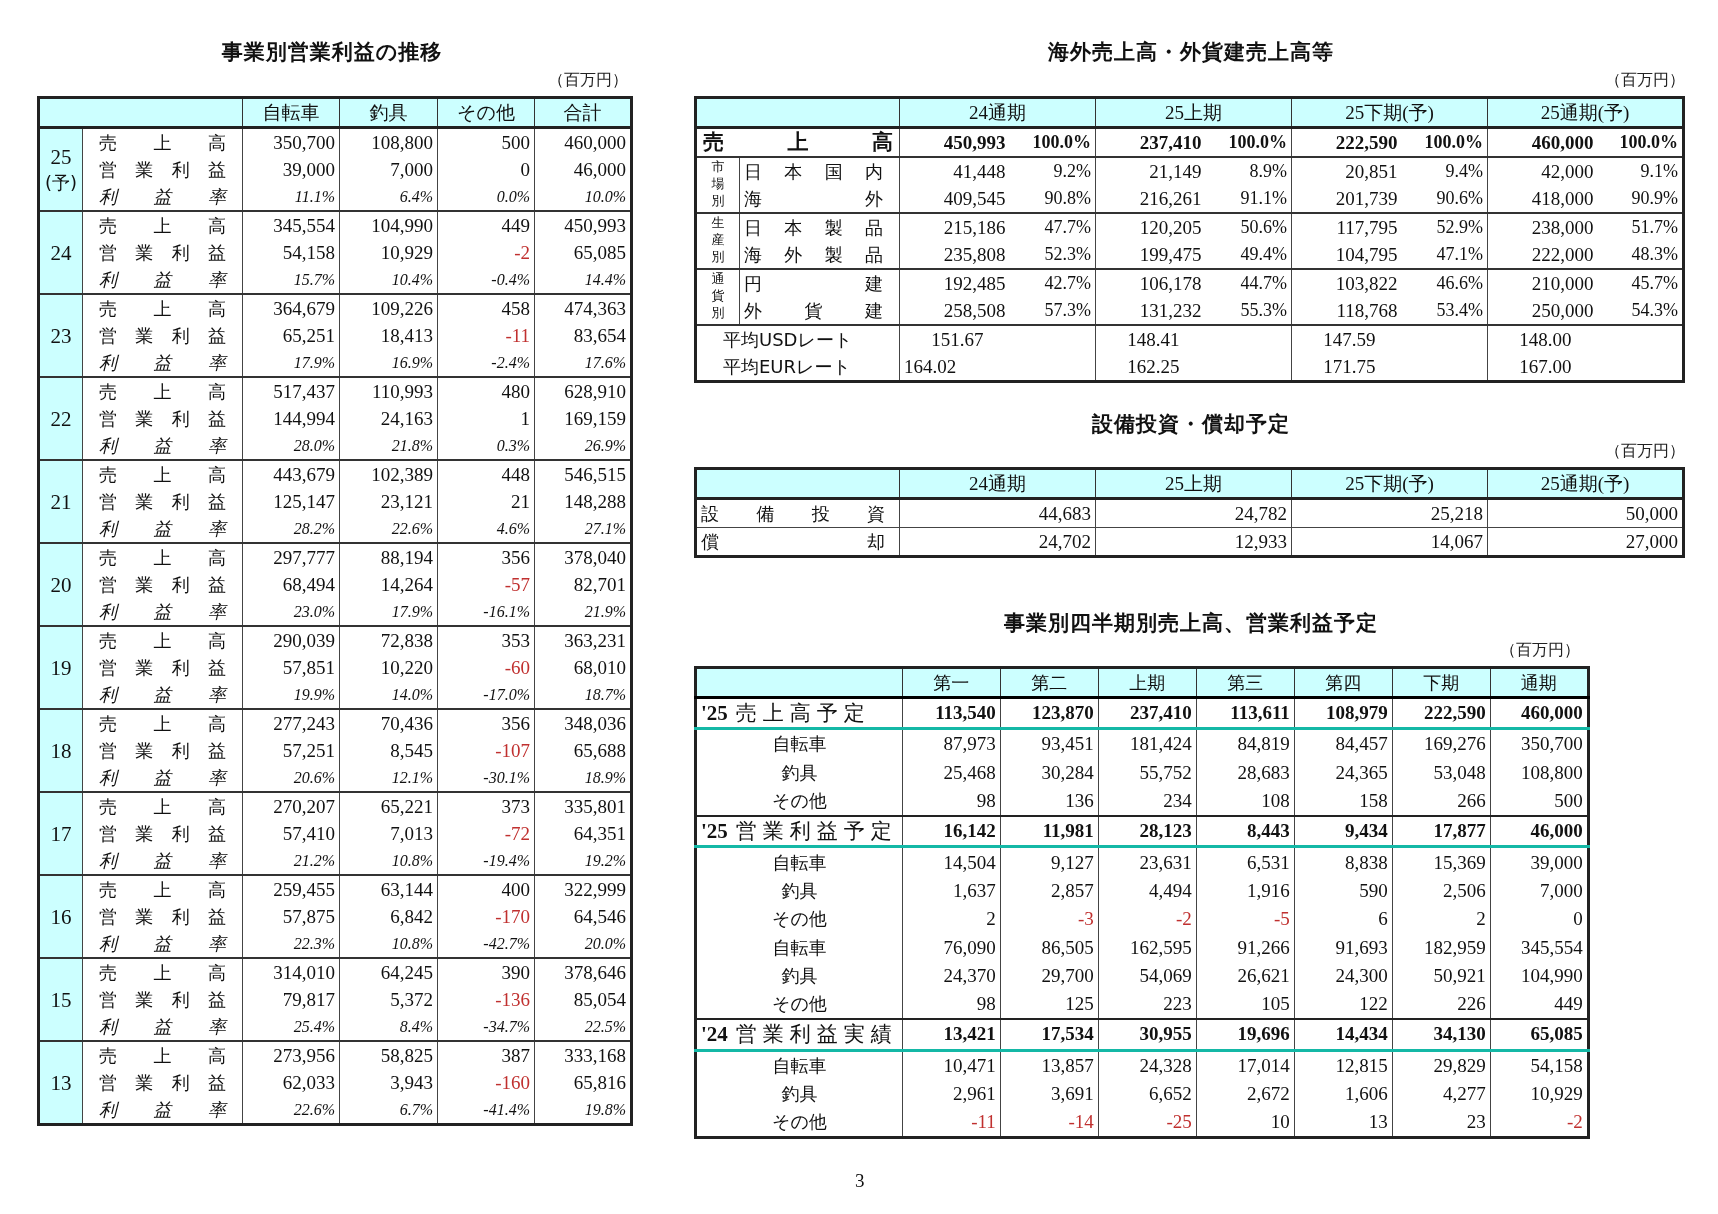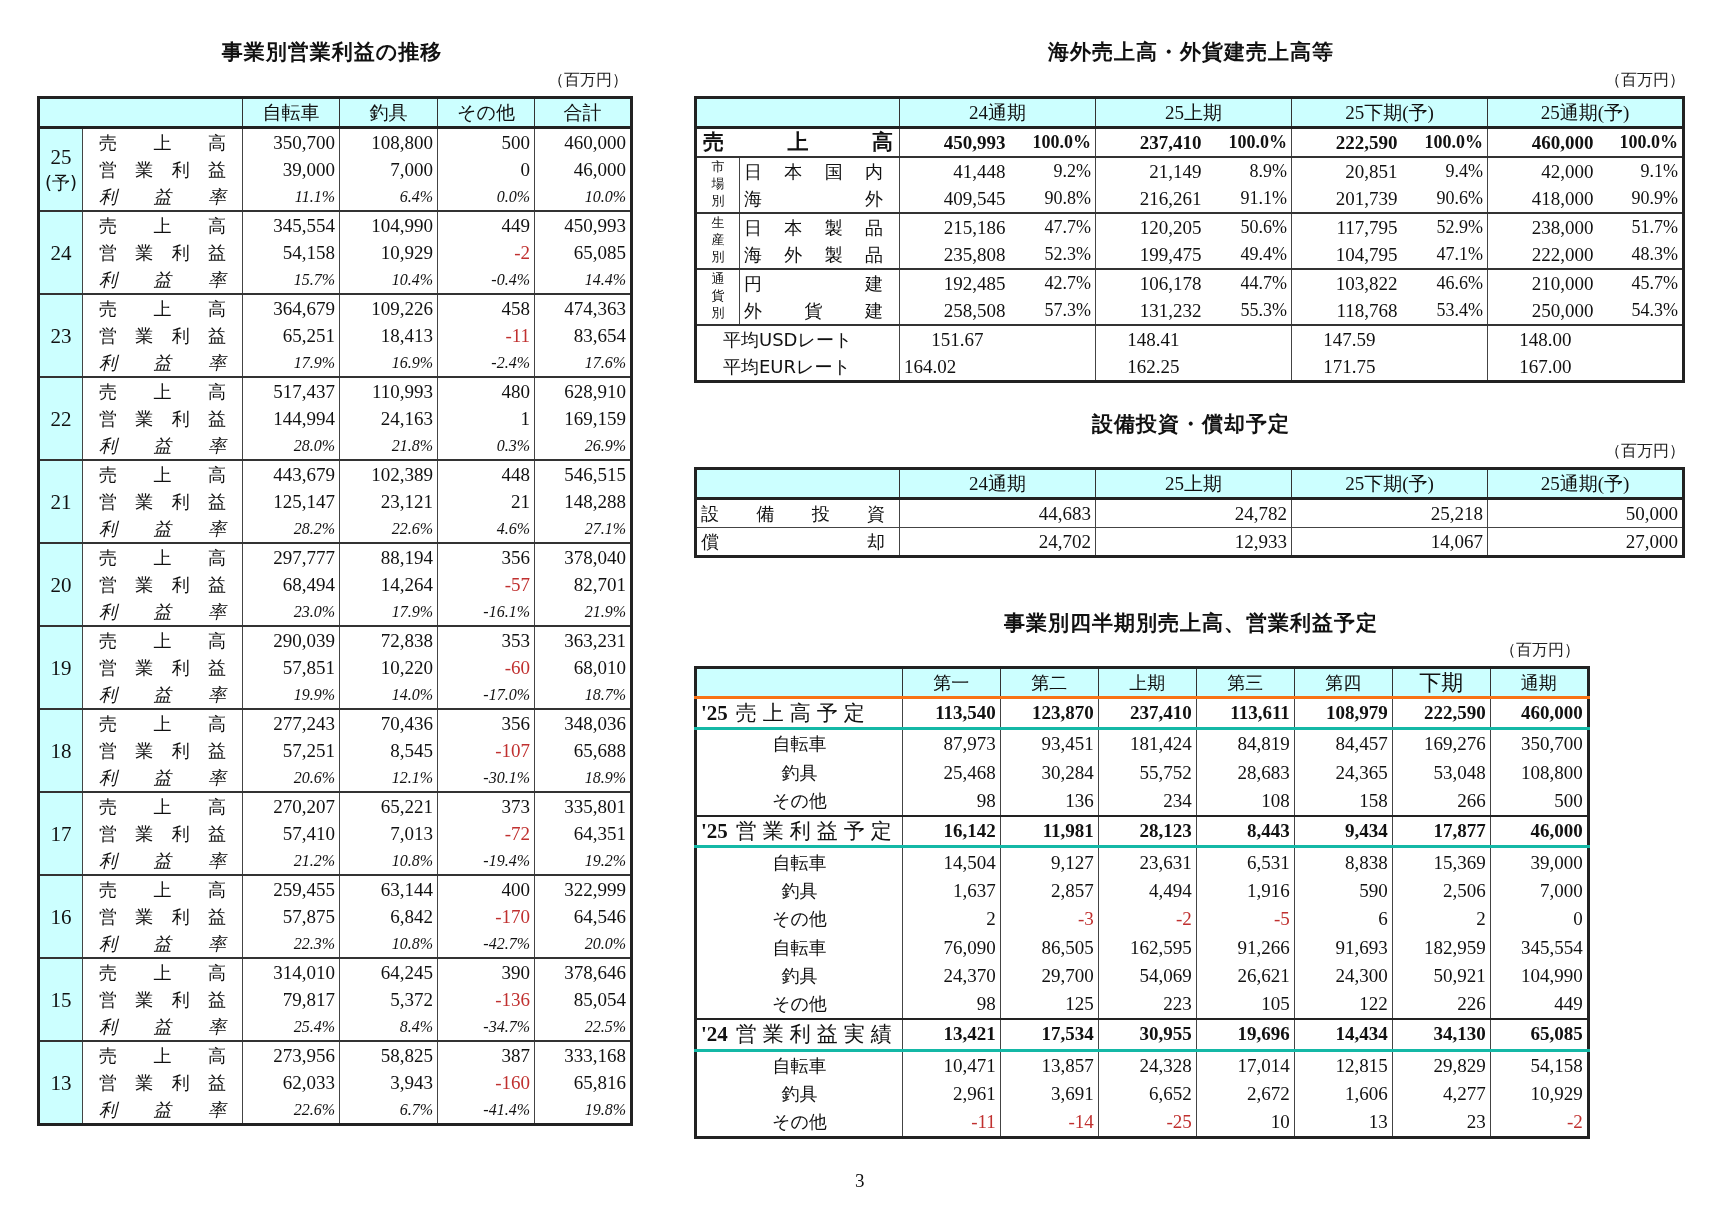--- a/index.html
+++ b/index.html
@@ -40,21 +40,21 @@
   #t2 td.rate { text-align: left; padding-left: 26px; font-family: "DejaVu Sans", sans-serif; font-size: 18px; }
 
   
   #t3 { left: 694px; top: 467px; border: 3px solid #222; }
   #t3 td { border: 1px solid #444; }
   #t3 tr.hdr th { border-bottom: 3px solid #222; }
 
   
   #t4 { left: 694px; top: 666px; border: 3px solid #222; }
   #t4 td { border-left: 1px solid #444; border-right: 1px solid #444; height: 28.3px; line-height: 28px; }
-  #t4 tr.hdr th { border-bottom: 3px solid #f97316; }
+  #t4 tr.hdr th { border-bottom: 3px solid #000000; }
   #t4 tr.major td { border-top: 2px solid #222; border-bottom: 3px solid #14b8a6; }
   #t4 tr.major td.mlbl { font-size: 21px; font-weight: bold; padding-left: 4px; }
   #t4 tr.major td.mlbl .jp { font-weight: normal; letter-spacing: 6px; }
   #t4 td.sub { text-align: center; font-family: "DejaVu Sans", sans-serif; font-size: 18px; }
 
   .page-no { position: absolute; left: 855px; top: 1170px; font-size: 19px; }
 </style>
 </head>
 <body>
 
@@ -845,21 +845,21 @@
       <col style="width:98px">
     </colgroup>
   <tbody id="t4body">
       <tr class="hdr">
         <th></th>
         <th class="jp" style="font-size:18px">第一</th>
         <th class="jp" style="font-size:18px">第二</th>
         <th class="jp" style="font-size:18px">上期</th>
         <th class="jp" style="font-size:18px">第三</th>
         <th class="jp" style="font-size:18px">第四</th>
-        <th class="jp" style="font-size:22px">下期</th>
+        <th class="jp" style="font-size:18px">下期</th>
         <th class="jp" style="font-size:18px">通期</th>
       </tr>
       <tr class="major">
         <td class="mlbl"><span style="margin-right:8px">'25</span><span class="jp">売上高予定</span></td>
         <td class="num b">113,540</td>
         <td class="num b">123,870</td>
         <td class="num b">237,410</td>
         <td class="num b">113,611</td>
         <td class="num b">108,979</td>
         <td class="num b">222,590</td>

